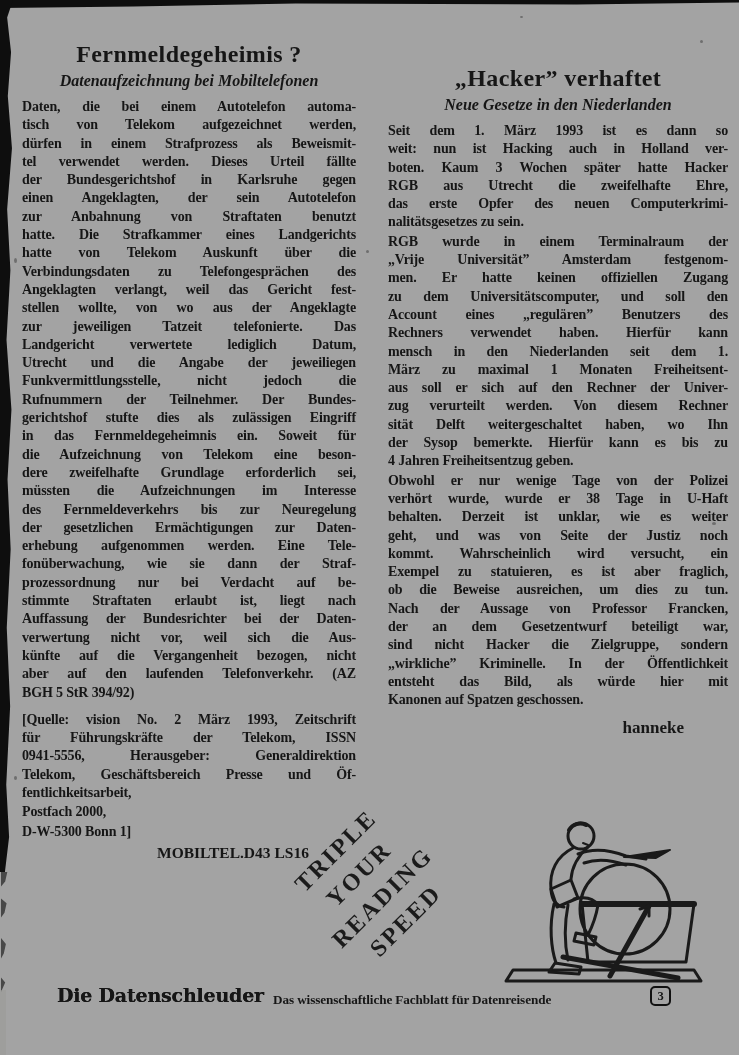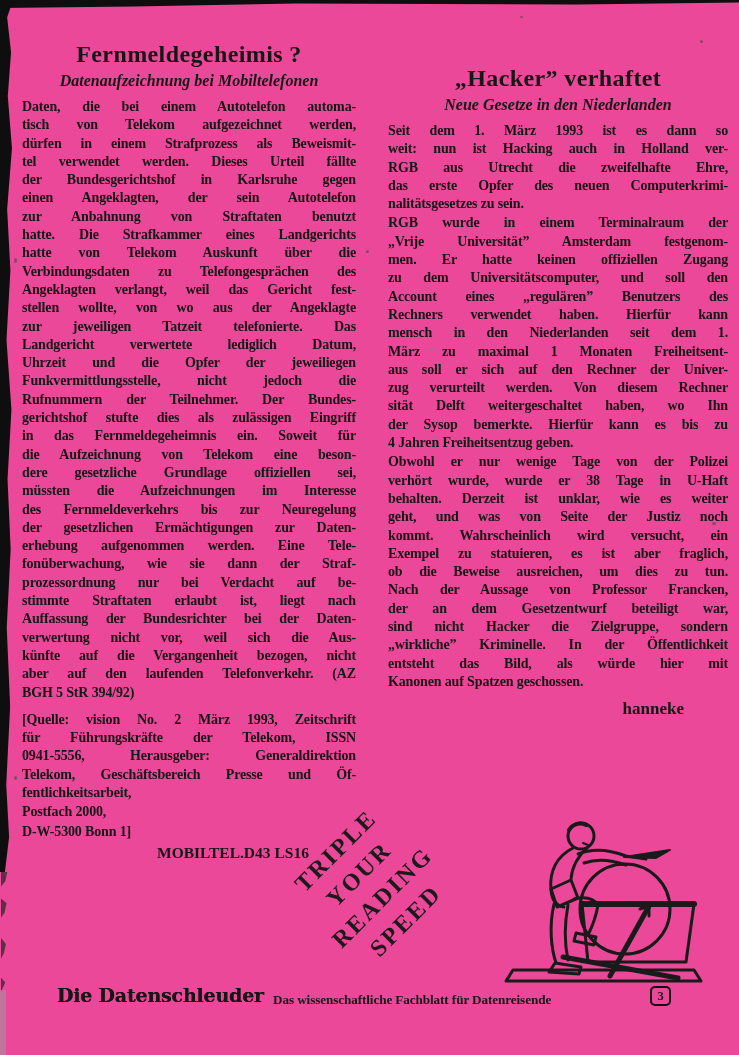--- a/index.html
+++ b/index.html
@@ -1,19 +1,19 @@
 <!DOCTYPE html>
 <html><head>
 <meta charset="utf-8">
 <style>
   html,body{margin:0;padding:0;background:#e8e8e8;}
   .page{
     position:relative;
     width:739px;height:1055px;
-    background:#ec4899;
+    background:#a3a3a3;
     overflow:hidden;
     font-family:"Liberation Serif","DejaVu Serif",serif;
     color:#161616;
     margin:0 auto;
   }
   
   .artifact{position:absolute;background:#0e0e0e;}
   .artifact-top{left:0;top:0;width:739px;height:8px;
     clip-path:polygon(0 0,100% 0,100% 30%,78% 55%,40% 45%,18% 80%,0 100%);}
   .artifact-left{left:0;top:0;width:13px;height:872px;
@@ -99,27 +99,27 @@
           <div class="tline">der Bundesgerichtshof in Karlsruhe gegen</div>
           <div class="tline">einen Angeklagten, der sein Autotelefon</div>
           <div class="tline">zur Anbahnung von Straftaten benutzt</div>
           <div class="tline">hatte. Die Strafkammer eines Landgerichts</div>
           <div class="tline">hatte von Telekom Auskunft über die</div>
           <div class="tline">Verbindungsdaten zu Telefongesprächen des</div>
           <div class="tline">Angeklagten verlangt, weil das Gericht fest-</div>
           <div class="tline">stellen wollte, von wo aus der Angeklagte</div>
           <div class="tline">zur jeweiligen Tatzeit telefonierte. Das</div>
           <div class="tline">Landgericht verwertete lediglich Datum,</div>
-          <div class="tline">Uhrzeit und die Opfer der jeweiliegen</div>
+          <div class="tline">Utrecht und die Angabe der jeweiliegen</div>
           <div class="tline">Funkvermittlungsstelle, nicht jedoch die</div>
           <div class="tline">Rufnummern der Teilnehmer. Der Bundes-</div>
           <div class="tline">gerichtshof stufte dies als zulässigen Eingriff</div>
           <div class="tline">in das Fernmeldegeheimnis ein. Soweit für</div>
           <div class="tline">die Aufzeichnung von Telekom eine beson-</div>
-          <div class="tline">dere gesetzliche Grundlage offiziellen sei,</div>
+          <div class="tline">dere zweifelhafte Grundlage erforderlich sei,</div>
           <div class="tline">müssten die Aufzeichnungen im Interesse</div>
           <div class="tline">des Fernmeldeverkehrs bis zur Neuregelung</div>
           <div class="tline">der gesetzlichen Ermächtigungen zur Daten-</div>
           <div class="tline">erhebung aufgenommen werden. Eine Tele-</div>
           <div class="tline">fonüberwachung, wie sie dann der Straf-</div>
           <div class="tline">prozessordnung nur bei Verdacht auf be-</div>
           <div class="tline">stimmte Straftaten erlaubt ist, liegt nach</div>
           <div class="tline">Auffassung der Bundesrichter bei der Daten-</div>
           <div class="tline">verwertung nicht vor, weil sich die Aus-</div>
           <div class="tline">künfte auf die Vergangenheit bezogen, nicht</div>
@@ -145,20 +145,21 @@
     <div class="code-line">MOBILTEL.D43 LS16</div>
   </div>
 
   <div class="col col-right">
     <div class="headline">„Hacker” verhaftet</div>
     <div class="subhead">Neue Gesetze in den Niederlanden</div>
     <div class="body-text">
         <div class="para">
           <div class="tline">Seit dem 1. März 1993 ist es dann so</div>
           <div class="tline">weit: nun ist Hacking auch in Holland ver-</div>
+          <div class="tline">boten. Kaum 3 Wochen später hatte Hacker</div>
           <div class="tline">RGB aus Utrecht die zweifelhafte Ehre,</div>
           <div class="tline">das erste Opfer des neuen Computerkrimi-</div>
           <div class="tline last">nalitätsgesetzes zu sein.</div>
         </div>
         <div class="para">
           <div class="tline">RGB wurde in einem Terminalraum der</div>
           <div class="tline">„Vrije Universität” Amsterdam festgenom-</div>
           <div class="tline">men. Er hatte keinen offiziellen Zugang</div>
           <div class="tline">zu dem Universitätscomputer, und soll den</div>
           <div class="tline">Account eines „regulären” Benutzers des</div>

